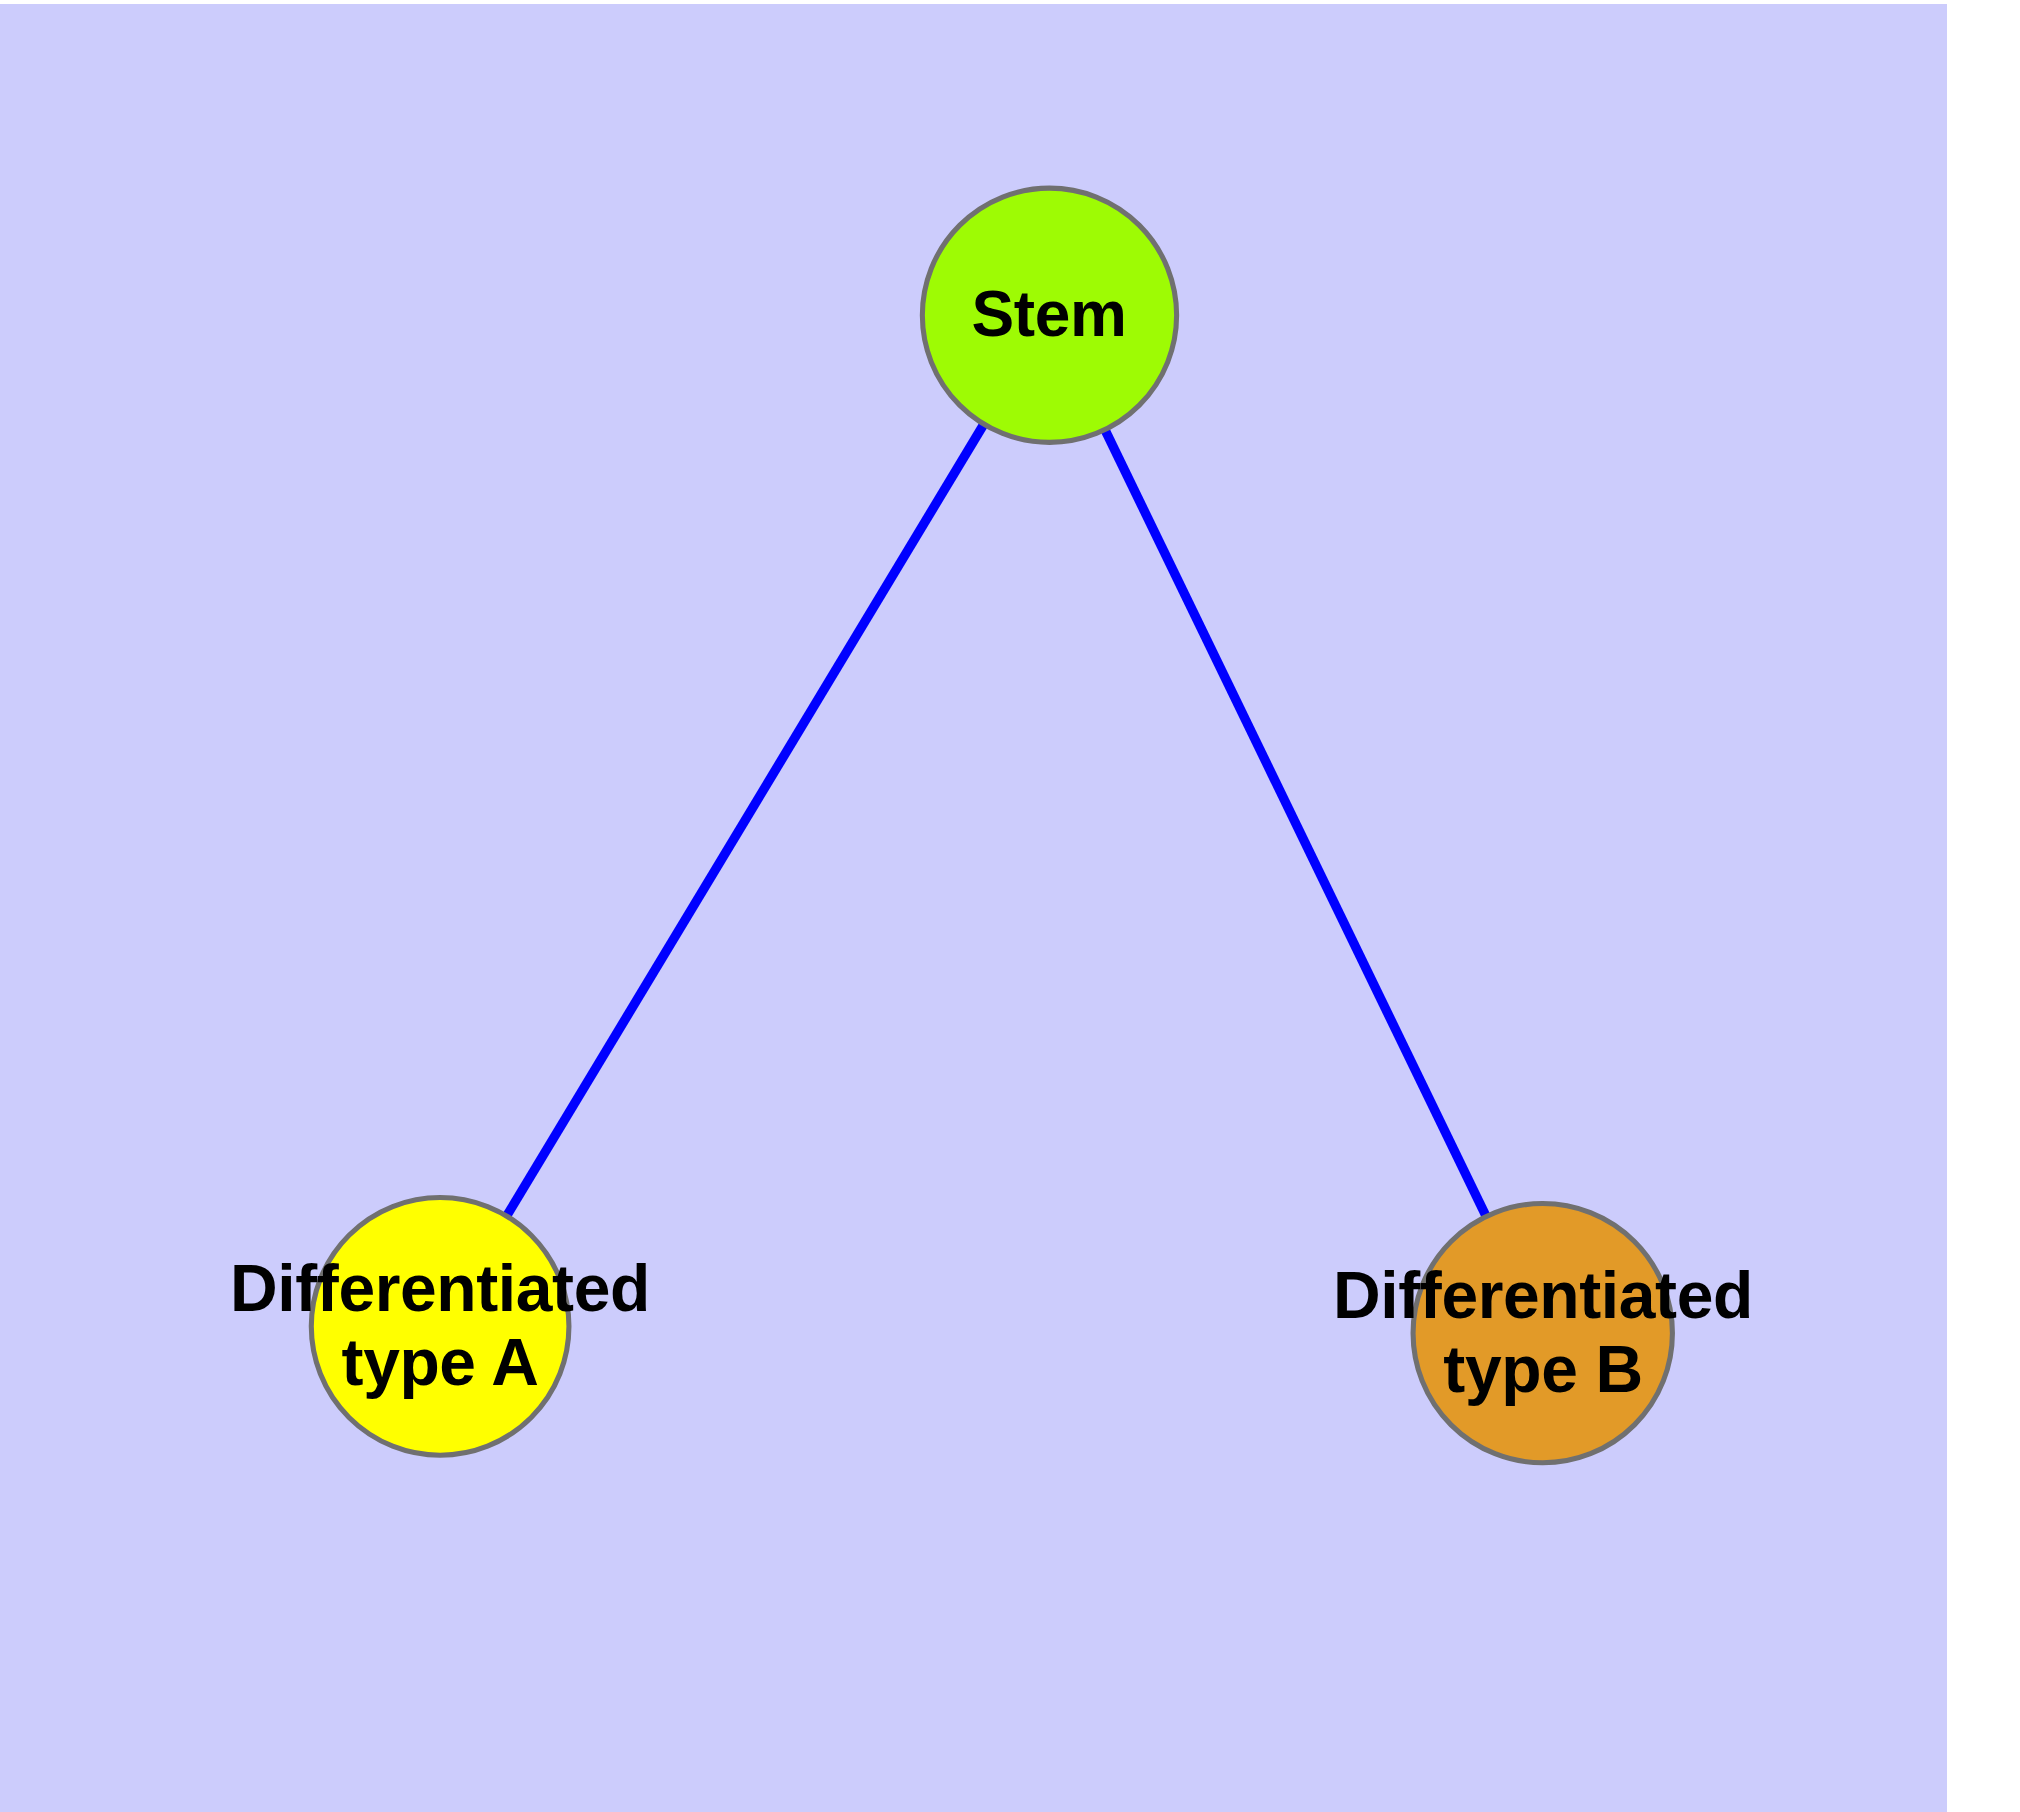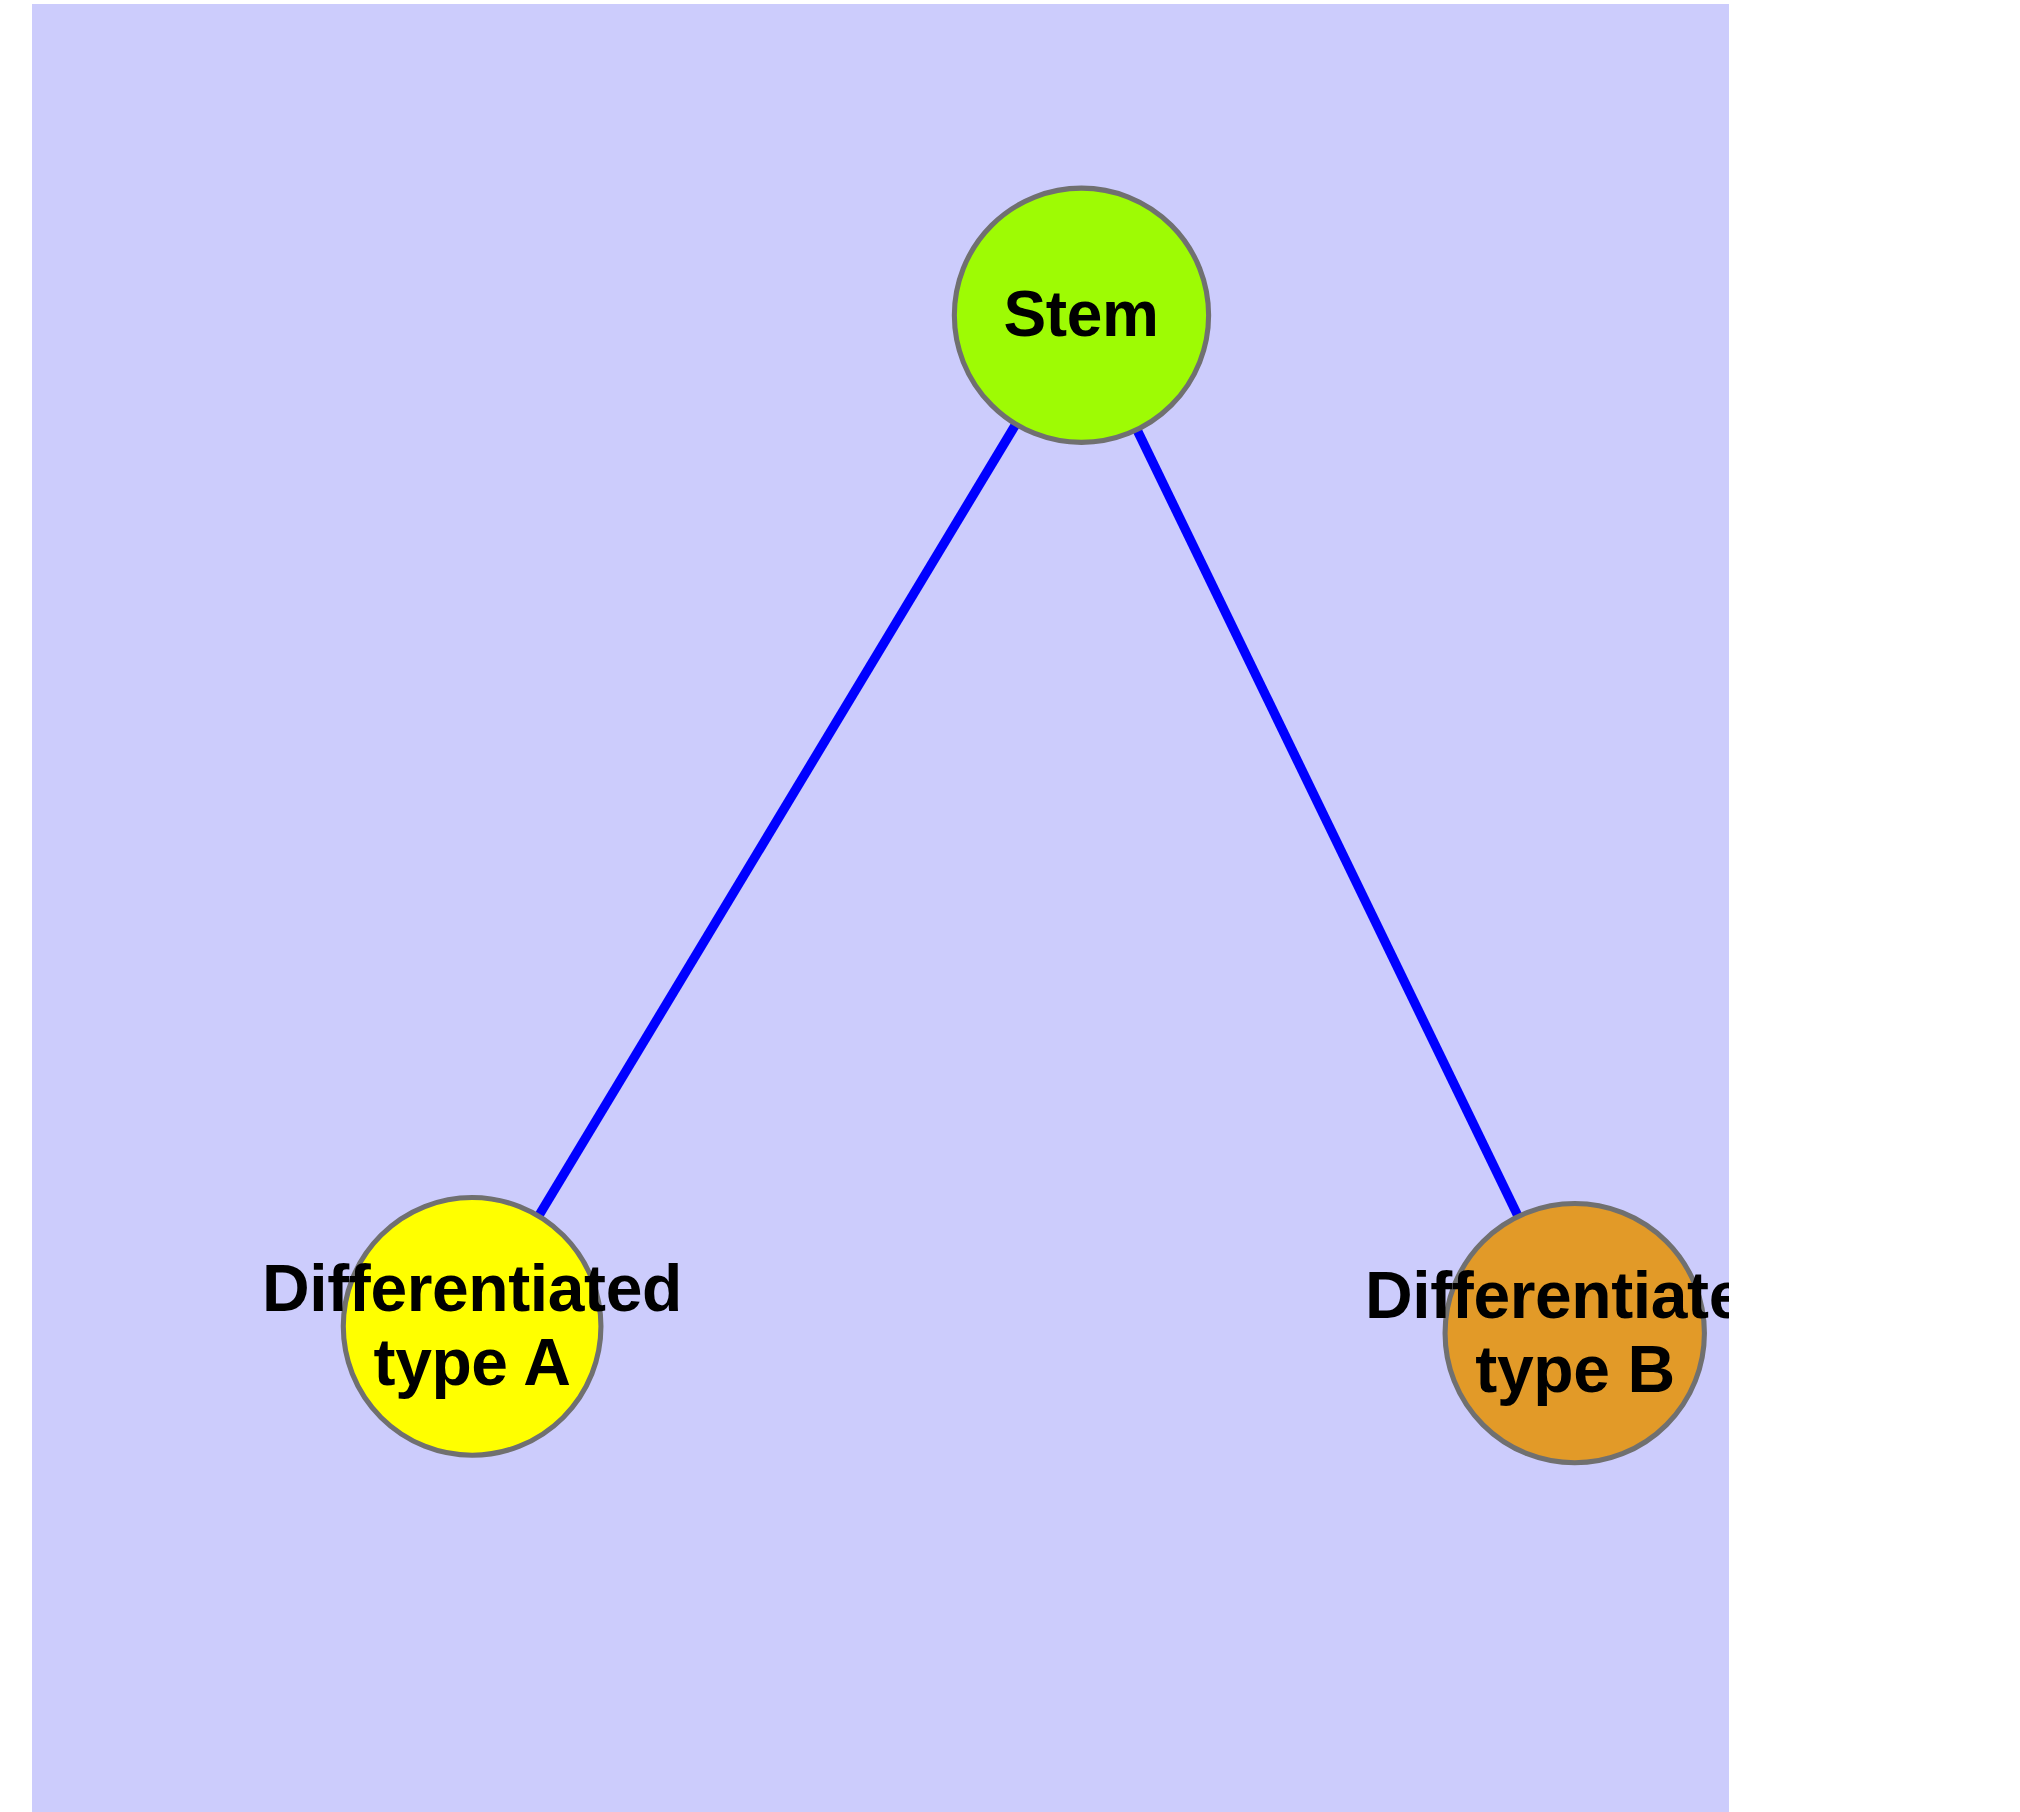--- a/index.html
+++ b/index.html
@@ -2,26 +2,25 @@
 <html style="font-size:13.6px"><head>
 <meta charset="utf-8">
 <style>
   html, body {
     margin: 0;
     padding: 0;
     background: #ffffff;
   }
   #root {
     position: relative;
-    width: 1697px;
+    width: 1947px;
     height: 1812px;
     overflow: hidden;
     background: #ffffff;
     font-family: "Liberation Sans", sans-serif;
-    margin-left: 32px;
   }
   #canvas-bg {
     position: absolute;
     left: 0;
     top: 4.2px;
     width: 2021px;
     height: 1808px;
     background: #ccccfc;
   }
   #graph-svg {

